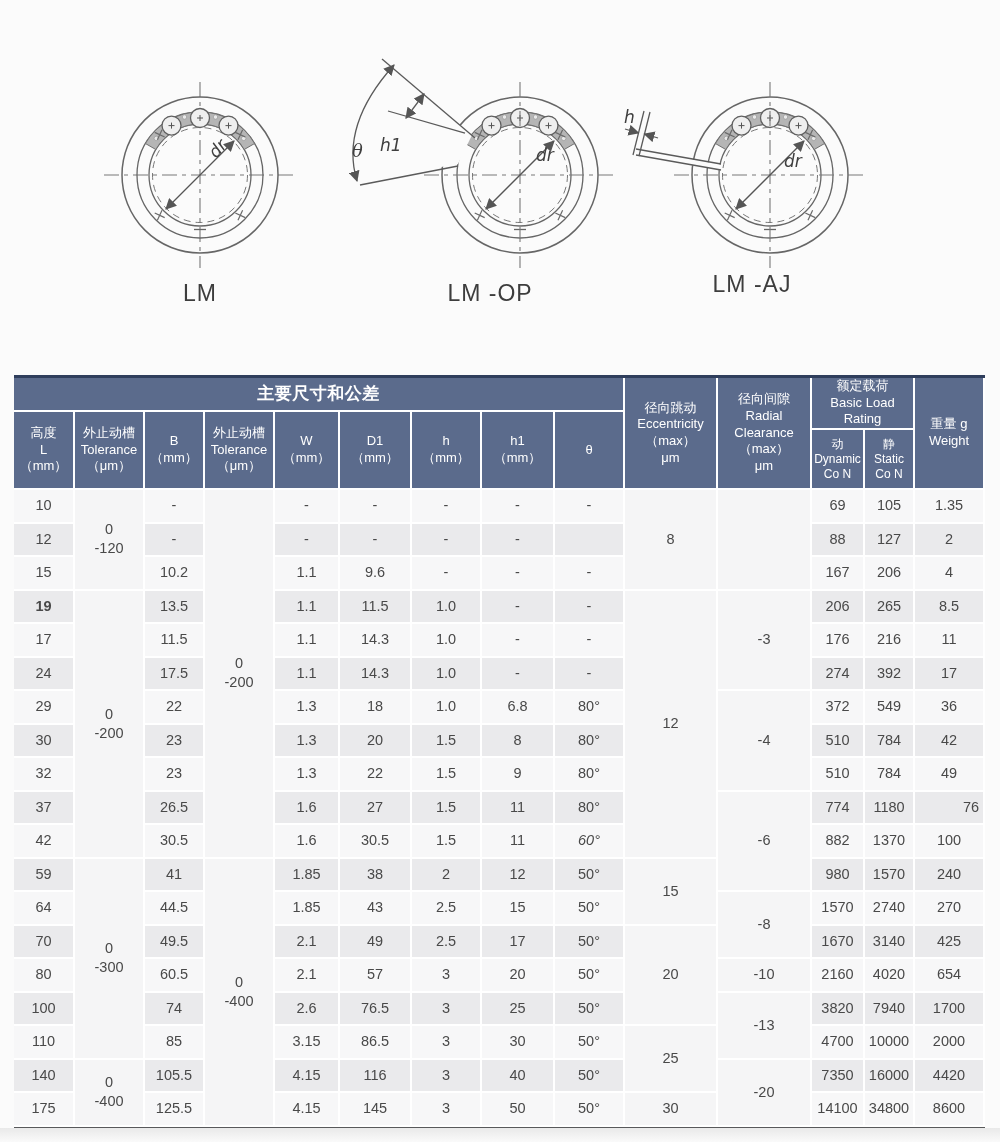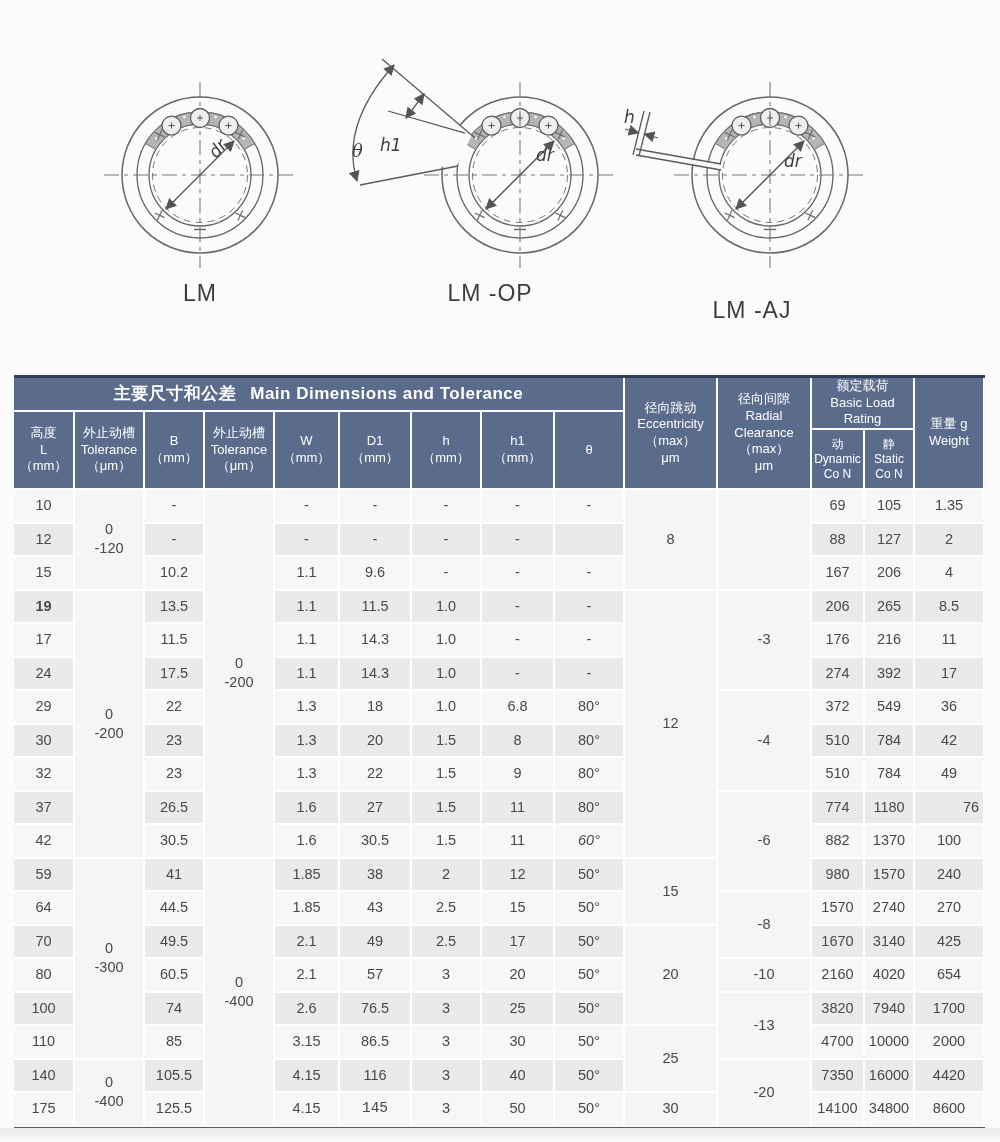--- a/index.html
+++ b/index.html
@@ -125,26 +125,25 @@
     <line class="ann" x1="-49" y1="-5" x2="-134" y2="-20"></line>
     <line class="ann" x1="-126" y1="-64" x2="-137" y2="-20"></line>
     <line class="ann" x1="-120" y1="-63" x2="-131" y2="-19"></line>
     <line class="ann" x1="-145" y1="-46" x2="-131.5" y2="-42" marker-end="url(#ah)"></line>
     <line class="ann" x1="-112" y1="-37" x2="-125.5" y2="-41" marker-end="url(#ah)"></line>
     <text class="dim-label" x="-146" y="-52">h</text>
     <use href="#drarrow"></use>
     <text class="dim-label" x="14" y="-8">dr</text>
   </svg>
 </div>
-<div class="dlabel" style="left:602px;top:297px;width:300px;text-align:center;">LM -AJ</div>
+<div class="dlabel" style="left:602px;top:271px;width:300px;text-align:center;">LM -AJ</div>
 
 <div id="spec-table" style="grid-template-columns: 61px 70px 60px 70px 65px 72px 70px 73px 70px 93px 94px 53px 50px 70px; grid-template-rows: 34px 18px 60px 33.5px 33.5px 33.5px 33.5px 33.5px 33.5px 33.5px 33.5px 33.5px 33.5px 33.5px 33.5px 33.5px 33.5px 33.5px 33.5px 33.5px 33.5px 33.5px;">
     <div class="cell hdr title" style="grid-area: 1 / 1 / 2 / 10;">
       <div>主要尺寸和公差</div>
-      <div>Main Dimensions and Tolerance</div>
     </div>
     <div class="cell hdr" style="grid-area: 2 / 1 / 4 / 2;">
       <div>高度</div>
       <div>L</div>
       <div>（mm）</div>
     </div>
     <div class="cell hdr" style="grid-area: 2 / 2 / 4 / 3;">
       <div>外止动槽</div>
       <div>Tolerance</div>
       <div>（μm）</div>
@@ -750,21 +749,21 @@
     </div>
     <div class="cell body light" style="grid-area: 22 / 1 / 23 / 2;">
       <div>175</div>
     </div>
     <div class="cell body light" style="grid-area: 22 / 3 / 23 / 4;">
       <div>125.5</div>
     </div>
     <div class="cell body light" style="grid-area: 22 / 5 / 23 / 6;">
       <div>4.15</div>
     </div>
-    <div class="cell body light" style="grid-area: 22 / 6 / 23 / 7; font-family: Liberation Mono, monospace;">
+    <div class="cell body light" style="grid-area: 22 / 6 / 23 / 7;">
       <div>145</div>
     </div>
     <div class="cell body light" style="grid-area: 22 / 7 / 23 / 8;">
       <div>3</div>
     </div>
     <div class="cell body light" style="grid-area: 22 / 8 / 23 / 9;">
       <div>50</div>
     </div>
     <div class="cell body light" style="grid-area: 22 / 9 / 23 / 10;">
       <div>50°</div>

